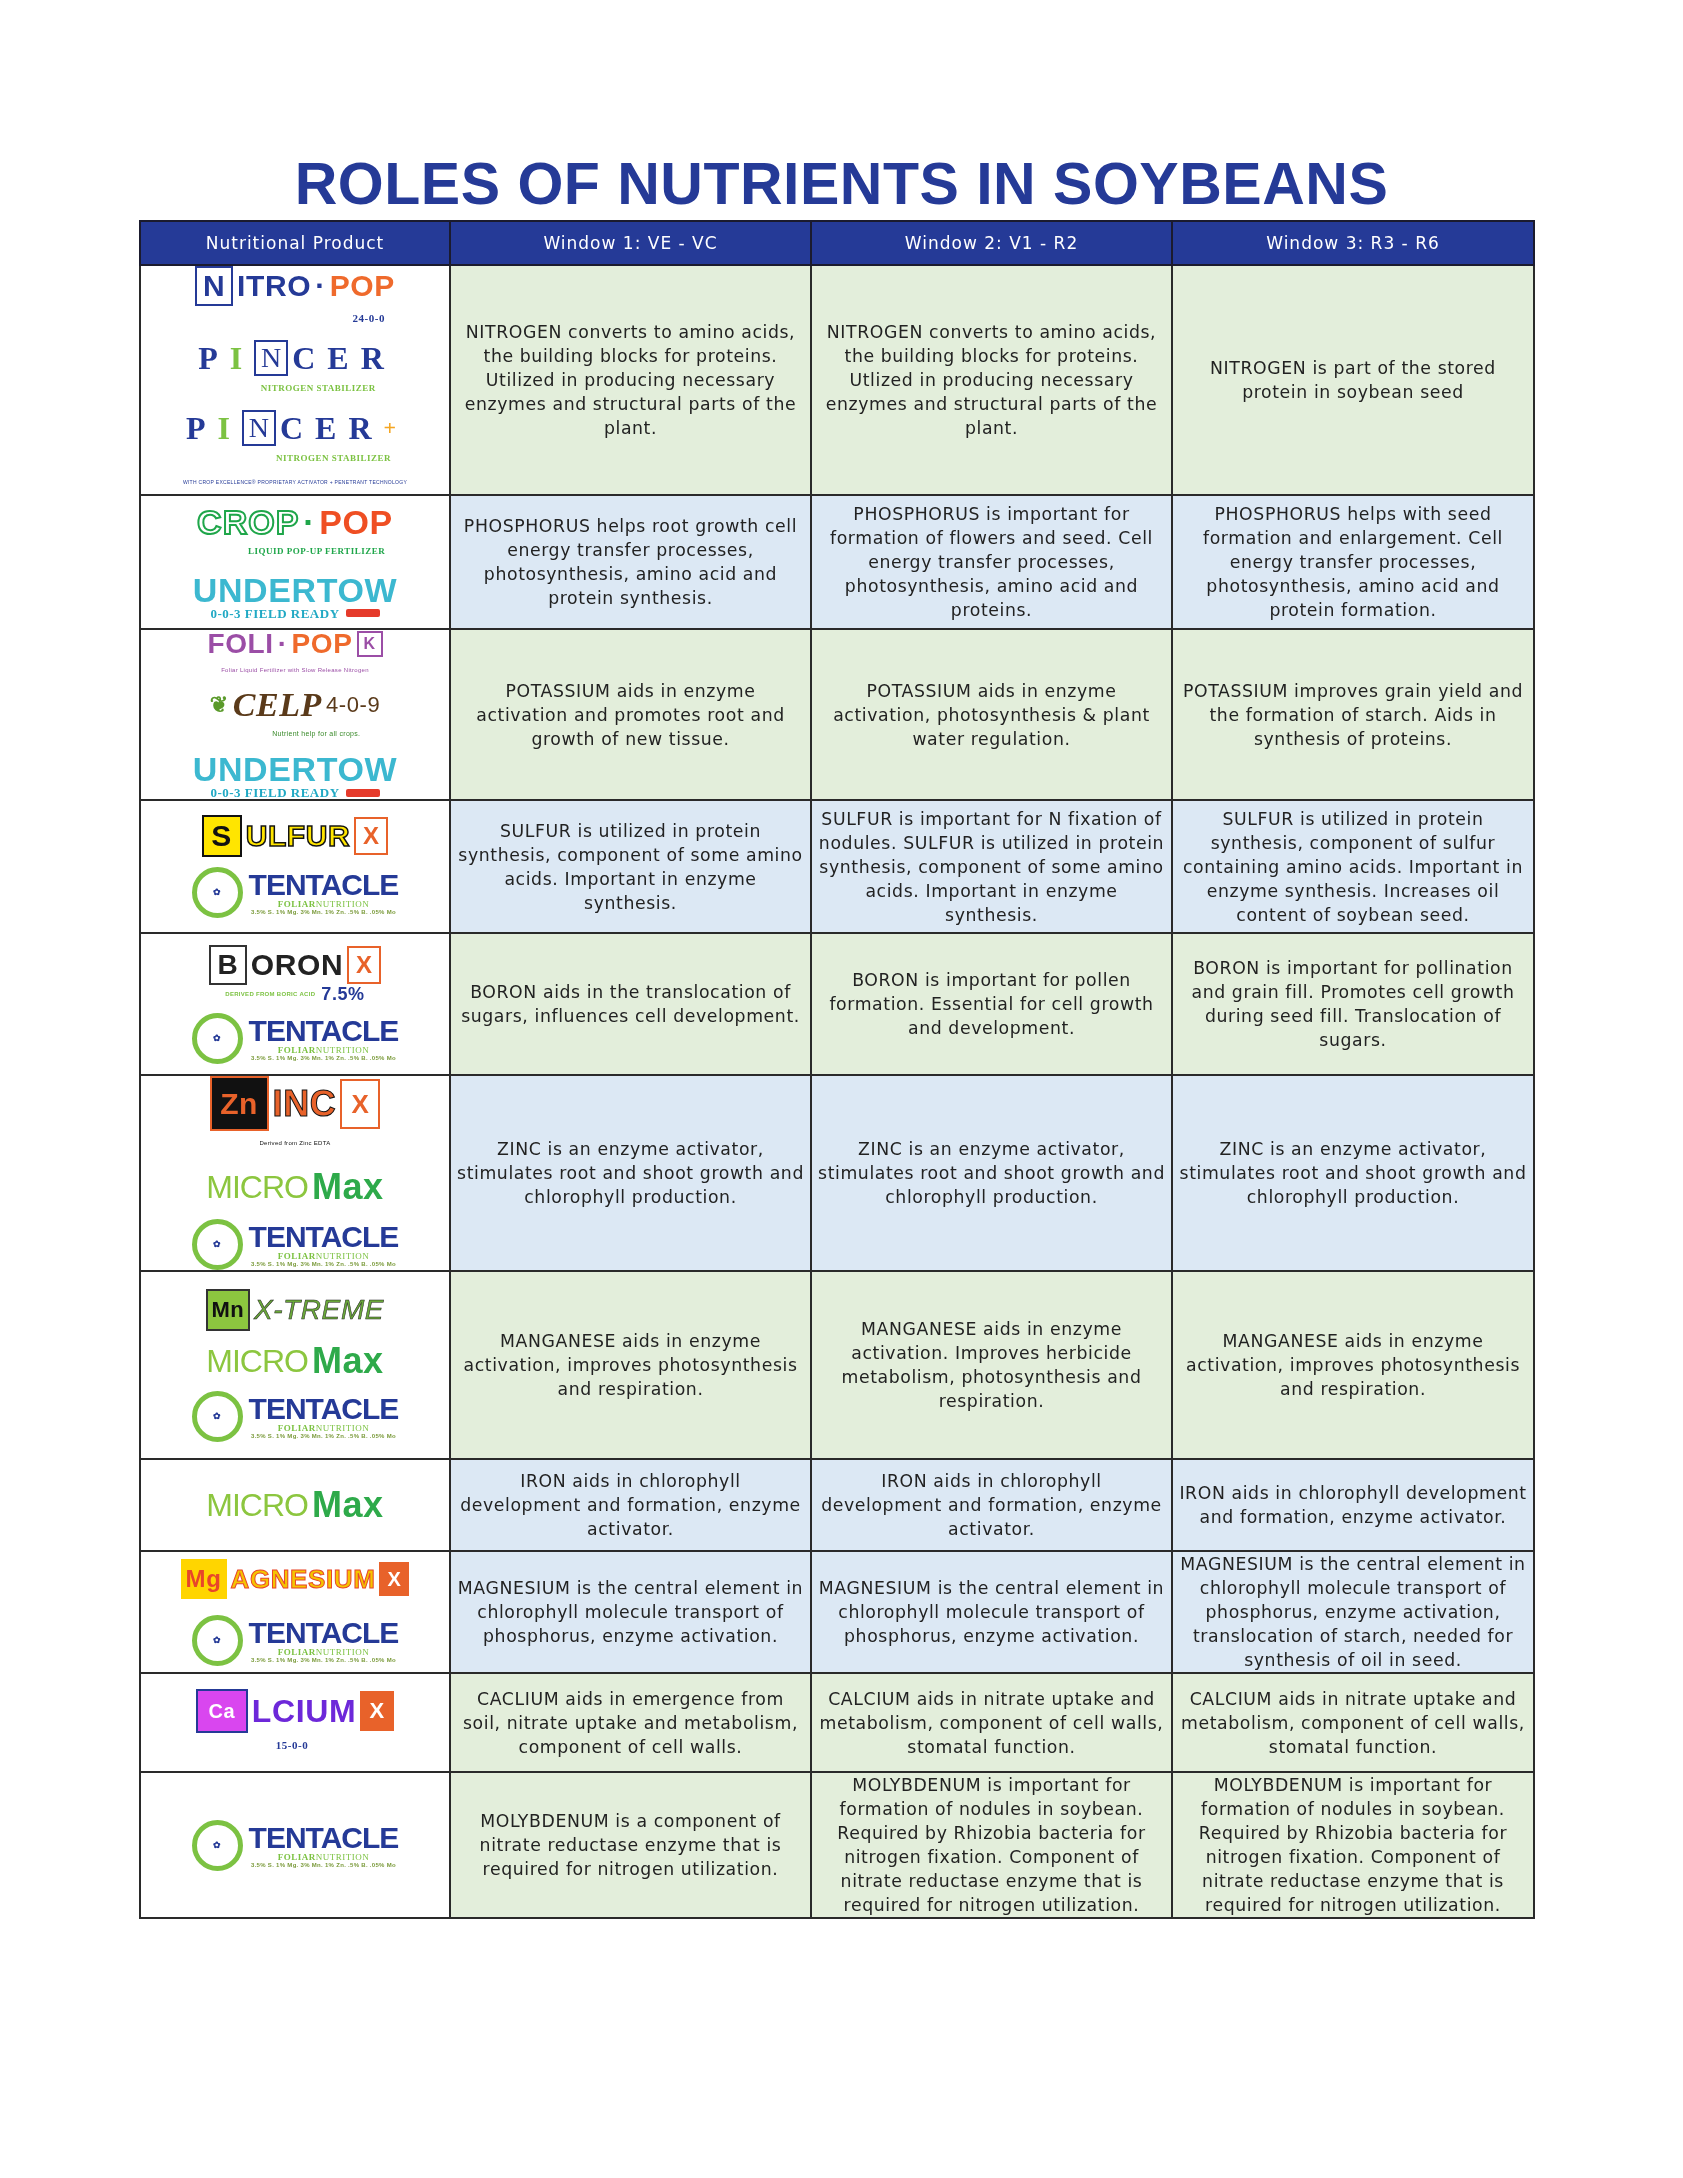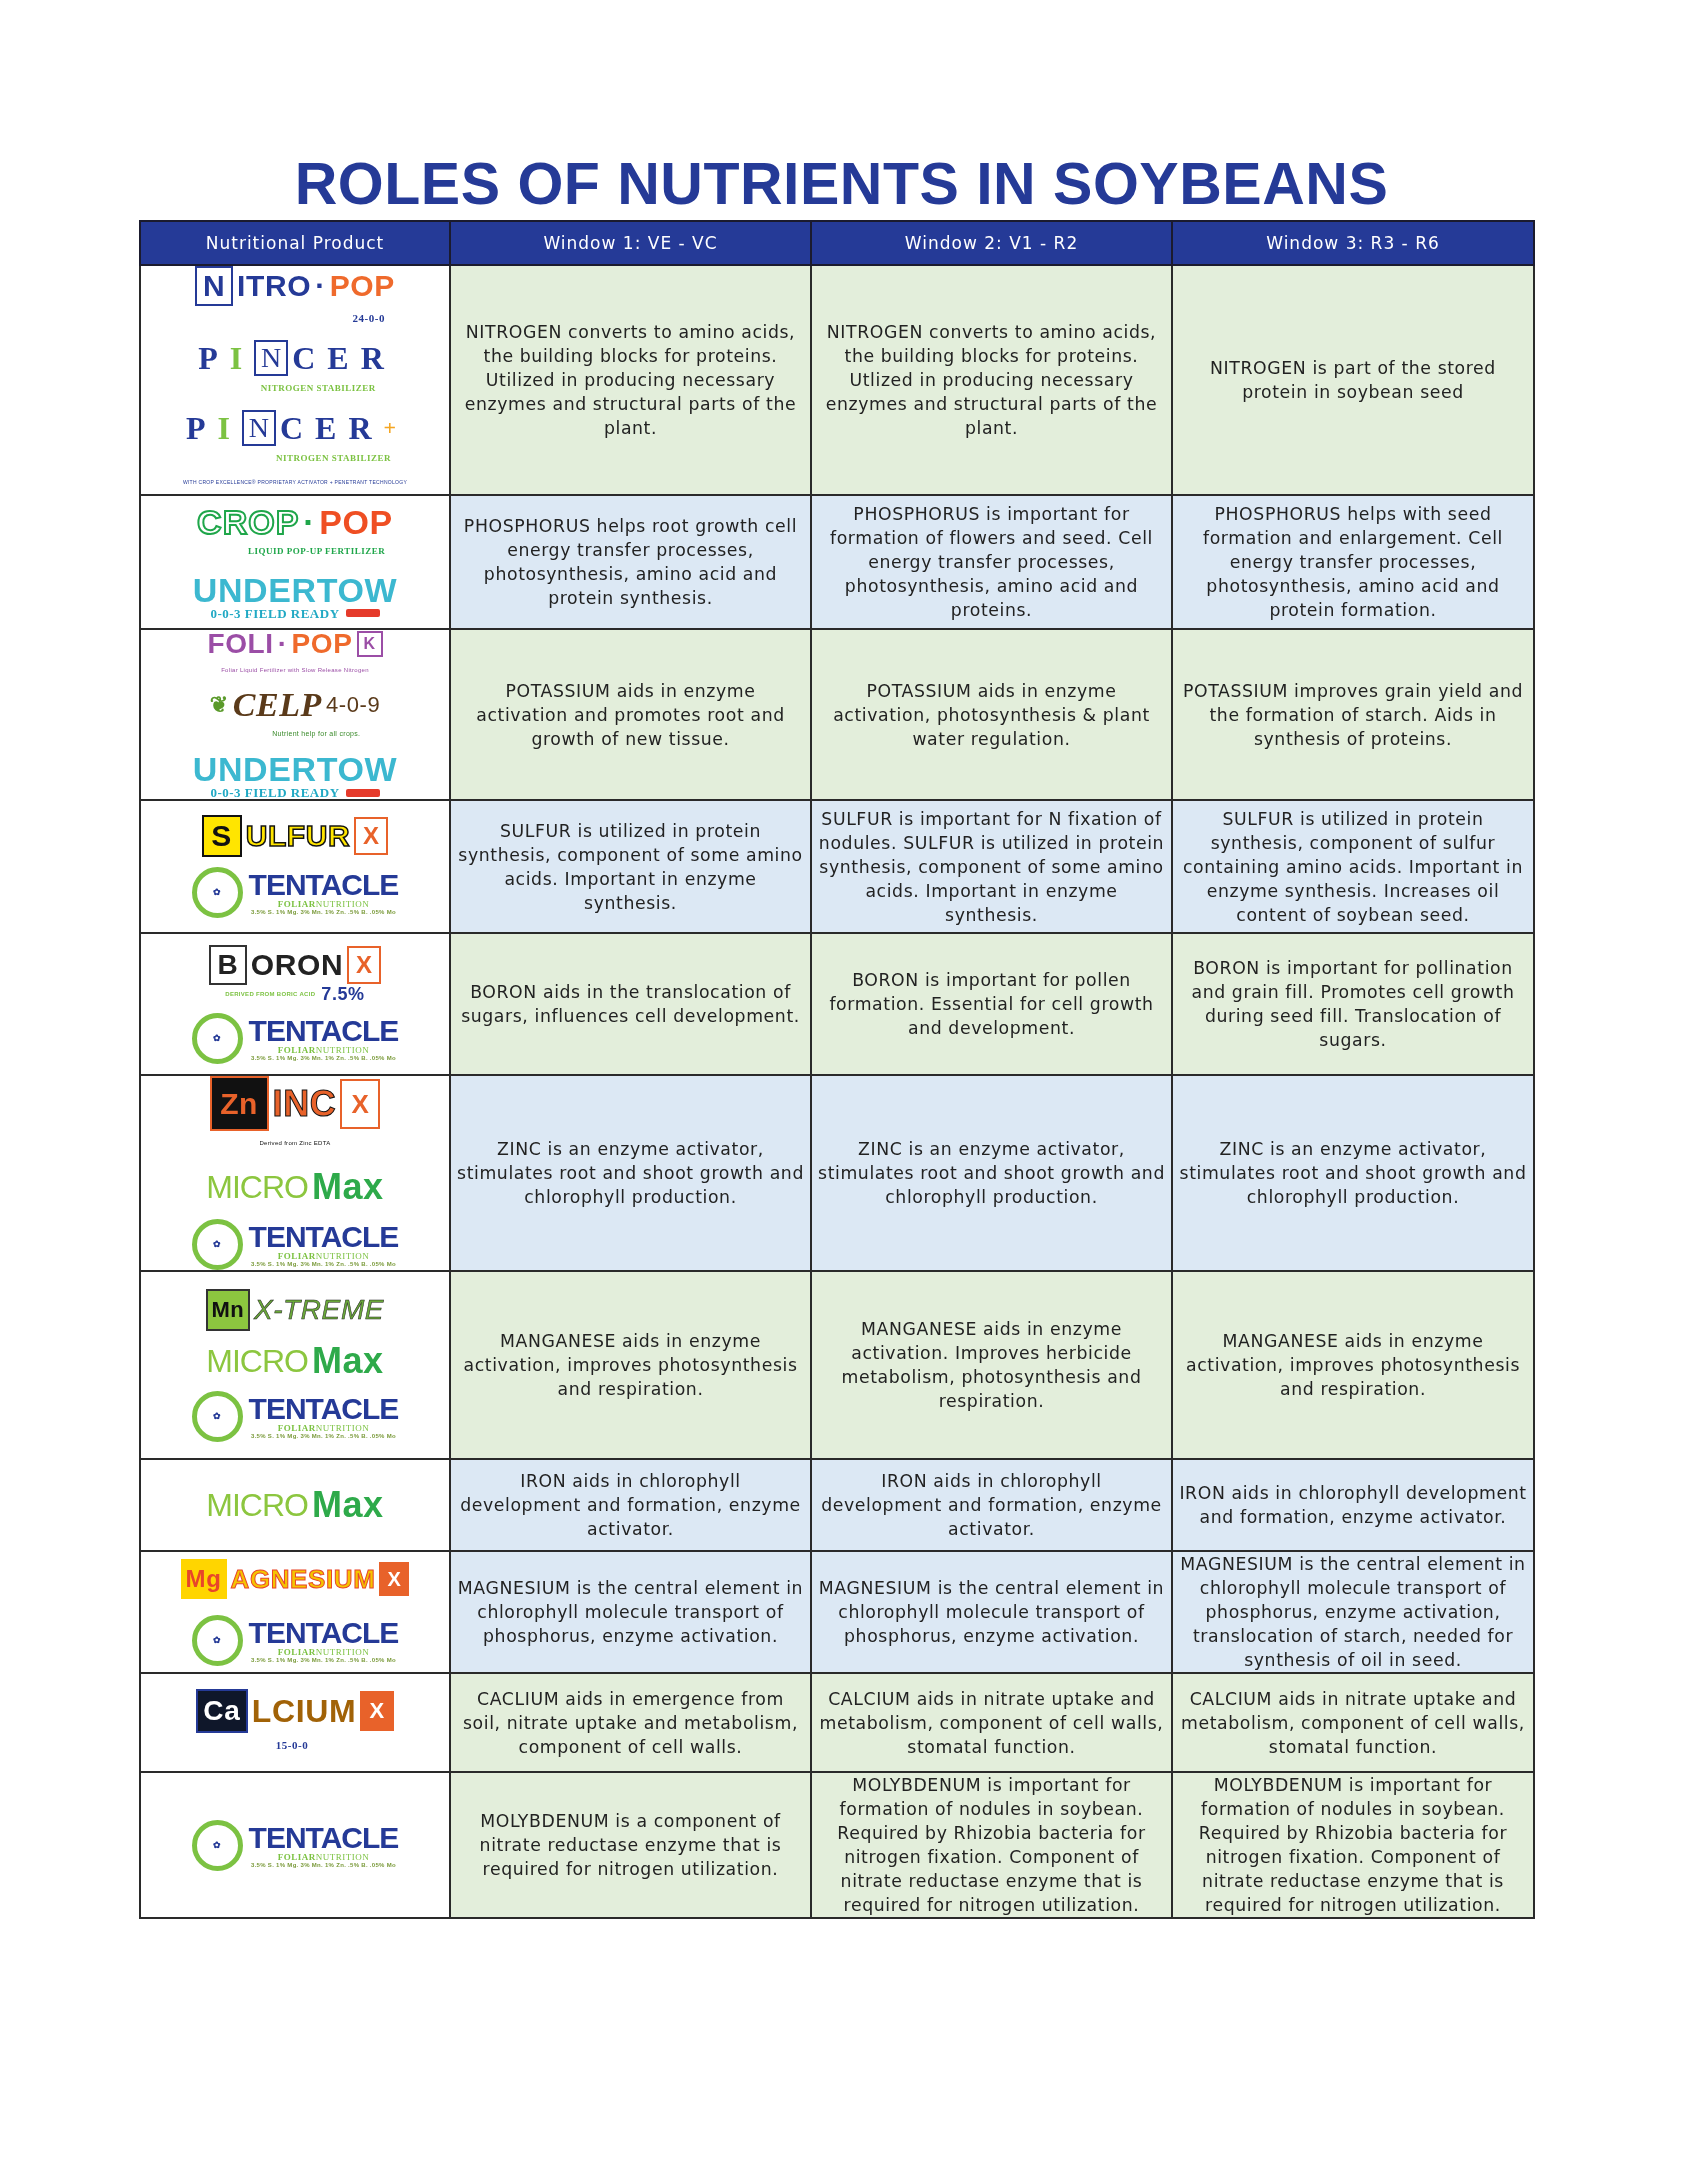--- a/index.html
+++ b/index.html
@@ -301,22 +301,22 @@
       <td class="desc">MAGNESIUM is the central element in chlorophyll molecule transport of phosphorus, enzyme activation.</td>
       <td class="desc">MAGNESIUM is the central element in chlorophyll molecule transport of phosphorus, enzyme activation.</td>
       <td class="desc">MAGNESIUM is the central element in chlorophyll molecule transport of phosphorus, enzyme activation, translocation of starch, needed for synthesis of oil in seed.</td>
     </tr>
 
     <tr class="green" style="height:99px">
       <td class="product">
         <div class="logos">
           <div class="logo-wrap">
             <div class="logo" style="font-size:32px">
-              <span class="elbox" style="width:48px;height:40px;background:#0f172a;color:#fff;font-size:28px">Ca</span>
-              <span style="color:#a16207">LCIUM</span>
+              <span class="elbox" style="width:48px;height:40px;background:#d946ef;color:#fff;font-size:20px">Ca</span>
+              <span style="color:#6d28d9">LCIUM</span>
               <span class="xbox filled" style="width:30px;height:36px;font-size:22px">X</span>
             </div>
             <div class="sub" style="color:#253a97;align-self:flex-start;margin-left:80px">15-0-0</div>
           </div>
         </div>
       </td>
       <td class="desc">CACLIUM aids in emergence from soil, nitrate uptake and metabolism, component of cell walls.</td>
       <td class="desc">CALCIUM aids in nitrate uptake and metabolism, component of cell walls, stomatal function.</td>
       <td class="desc">CALCIUM aids in nitrate uptake and metabolism, component of cell walls, stomatal function.</td>
     </tr>

